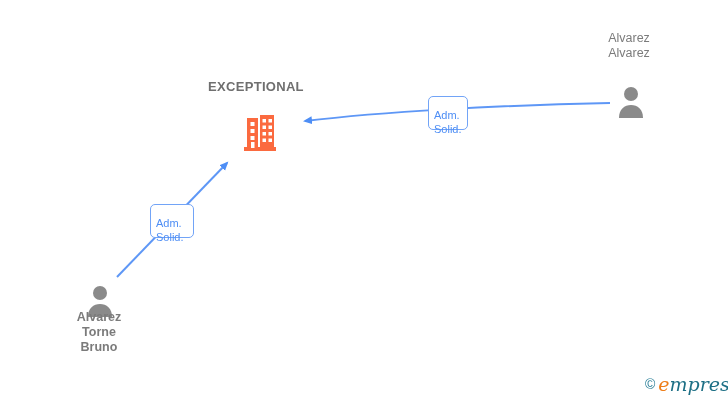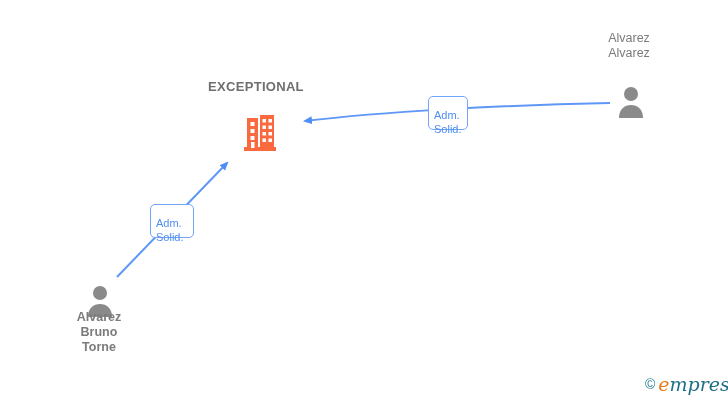--- a/index.html
+++ b/index.html
@@ -85,22 +85,22 @@
   </div>
 
   <div class="icon-wrap" style="left:85px;top:285px;">
     <svg width="30" height="34" viewBox="0 0 30 34">
       <circle cx="15" cy="8" r="7" fill="#8a8a8a"></circle>
       <path d="M3,32 c0-9 5.5-13 12-13 s12,4 12,13 z" fill="#8a8a8a"></path>
     </svg>
   </div>
   <div class="node-label" style="left:39px;top:310px;width:120px;font-weight:bold;">
     <div>Alvarez</div>
+    <div>Torne</div>
     <div>Bruno</div>
-    <div>Torne</div>
   </div>
 
   <div id="logo">
     <span class="copyright">©</span>
     <span class="brand"><span class="first">e</span><span>mpresia</span></span>
   </div>
 
 </div>
 
 </body></html>

